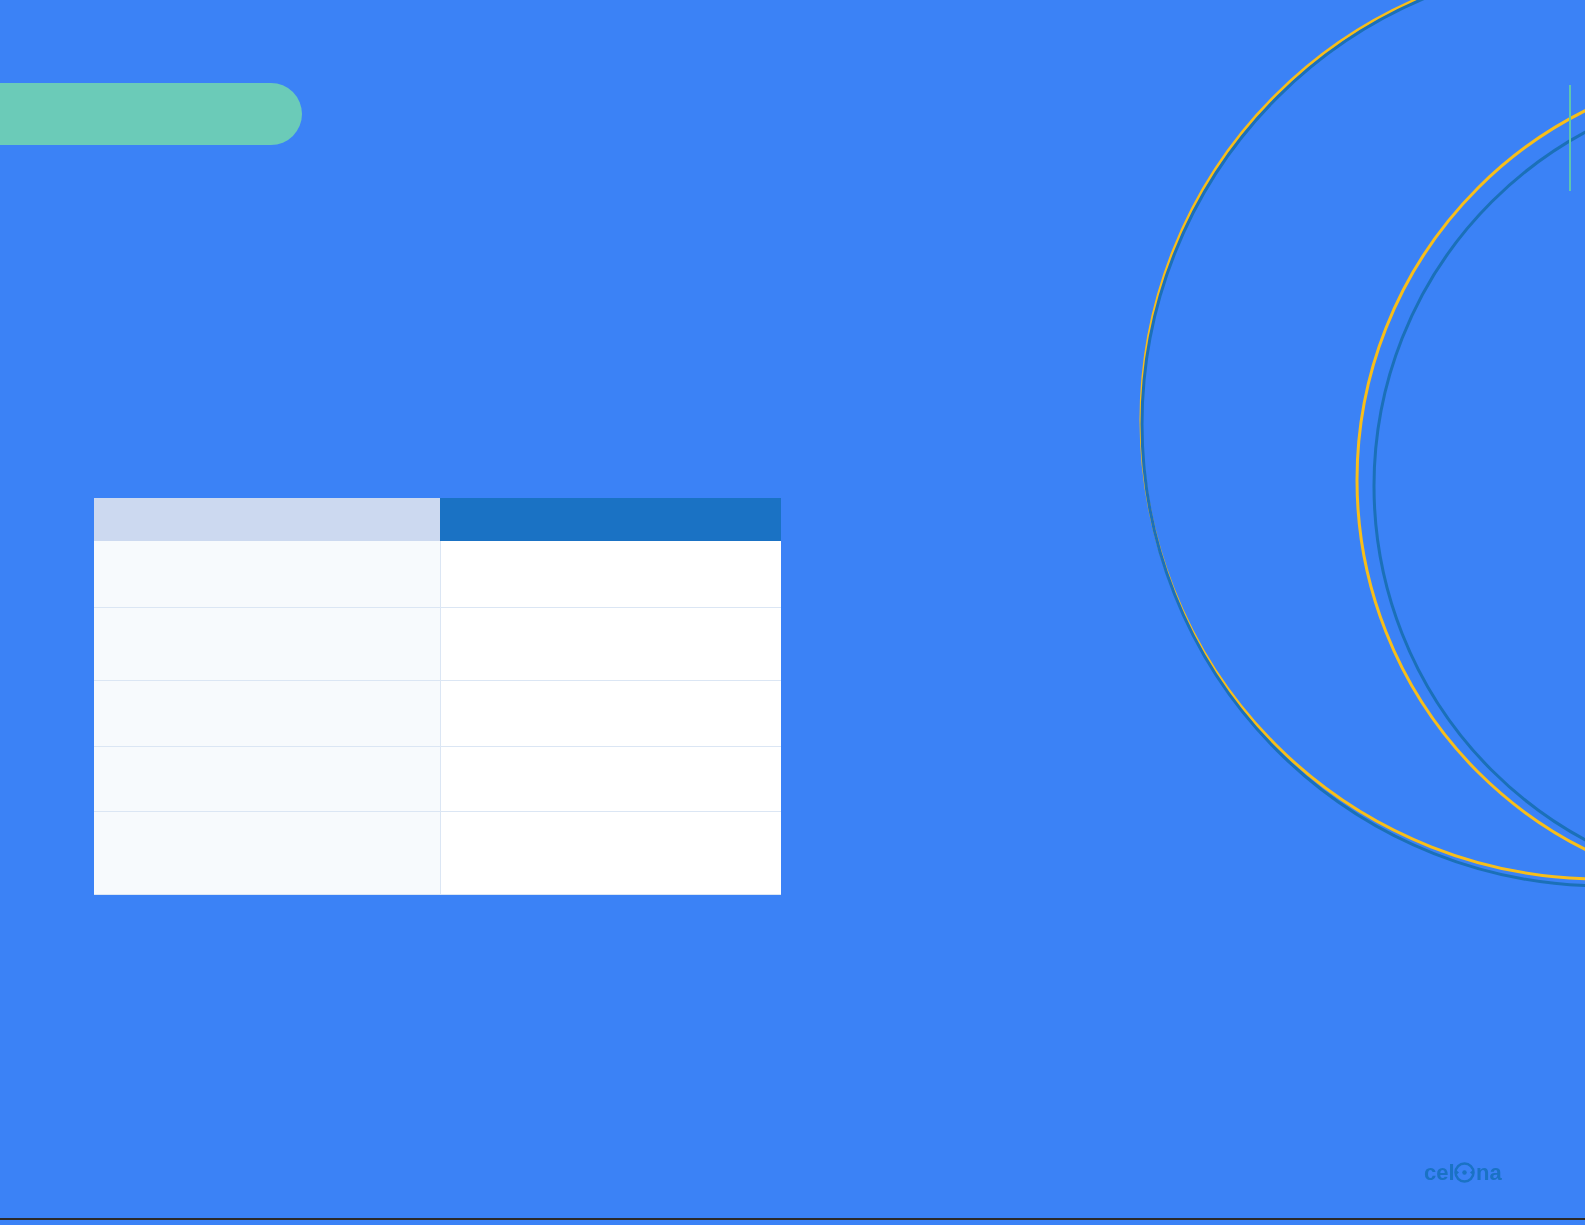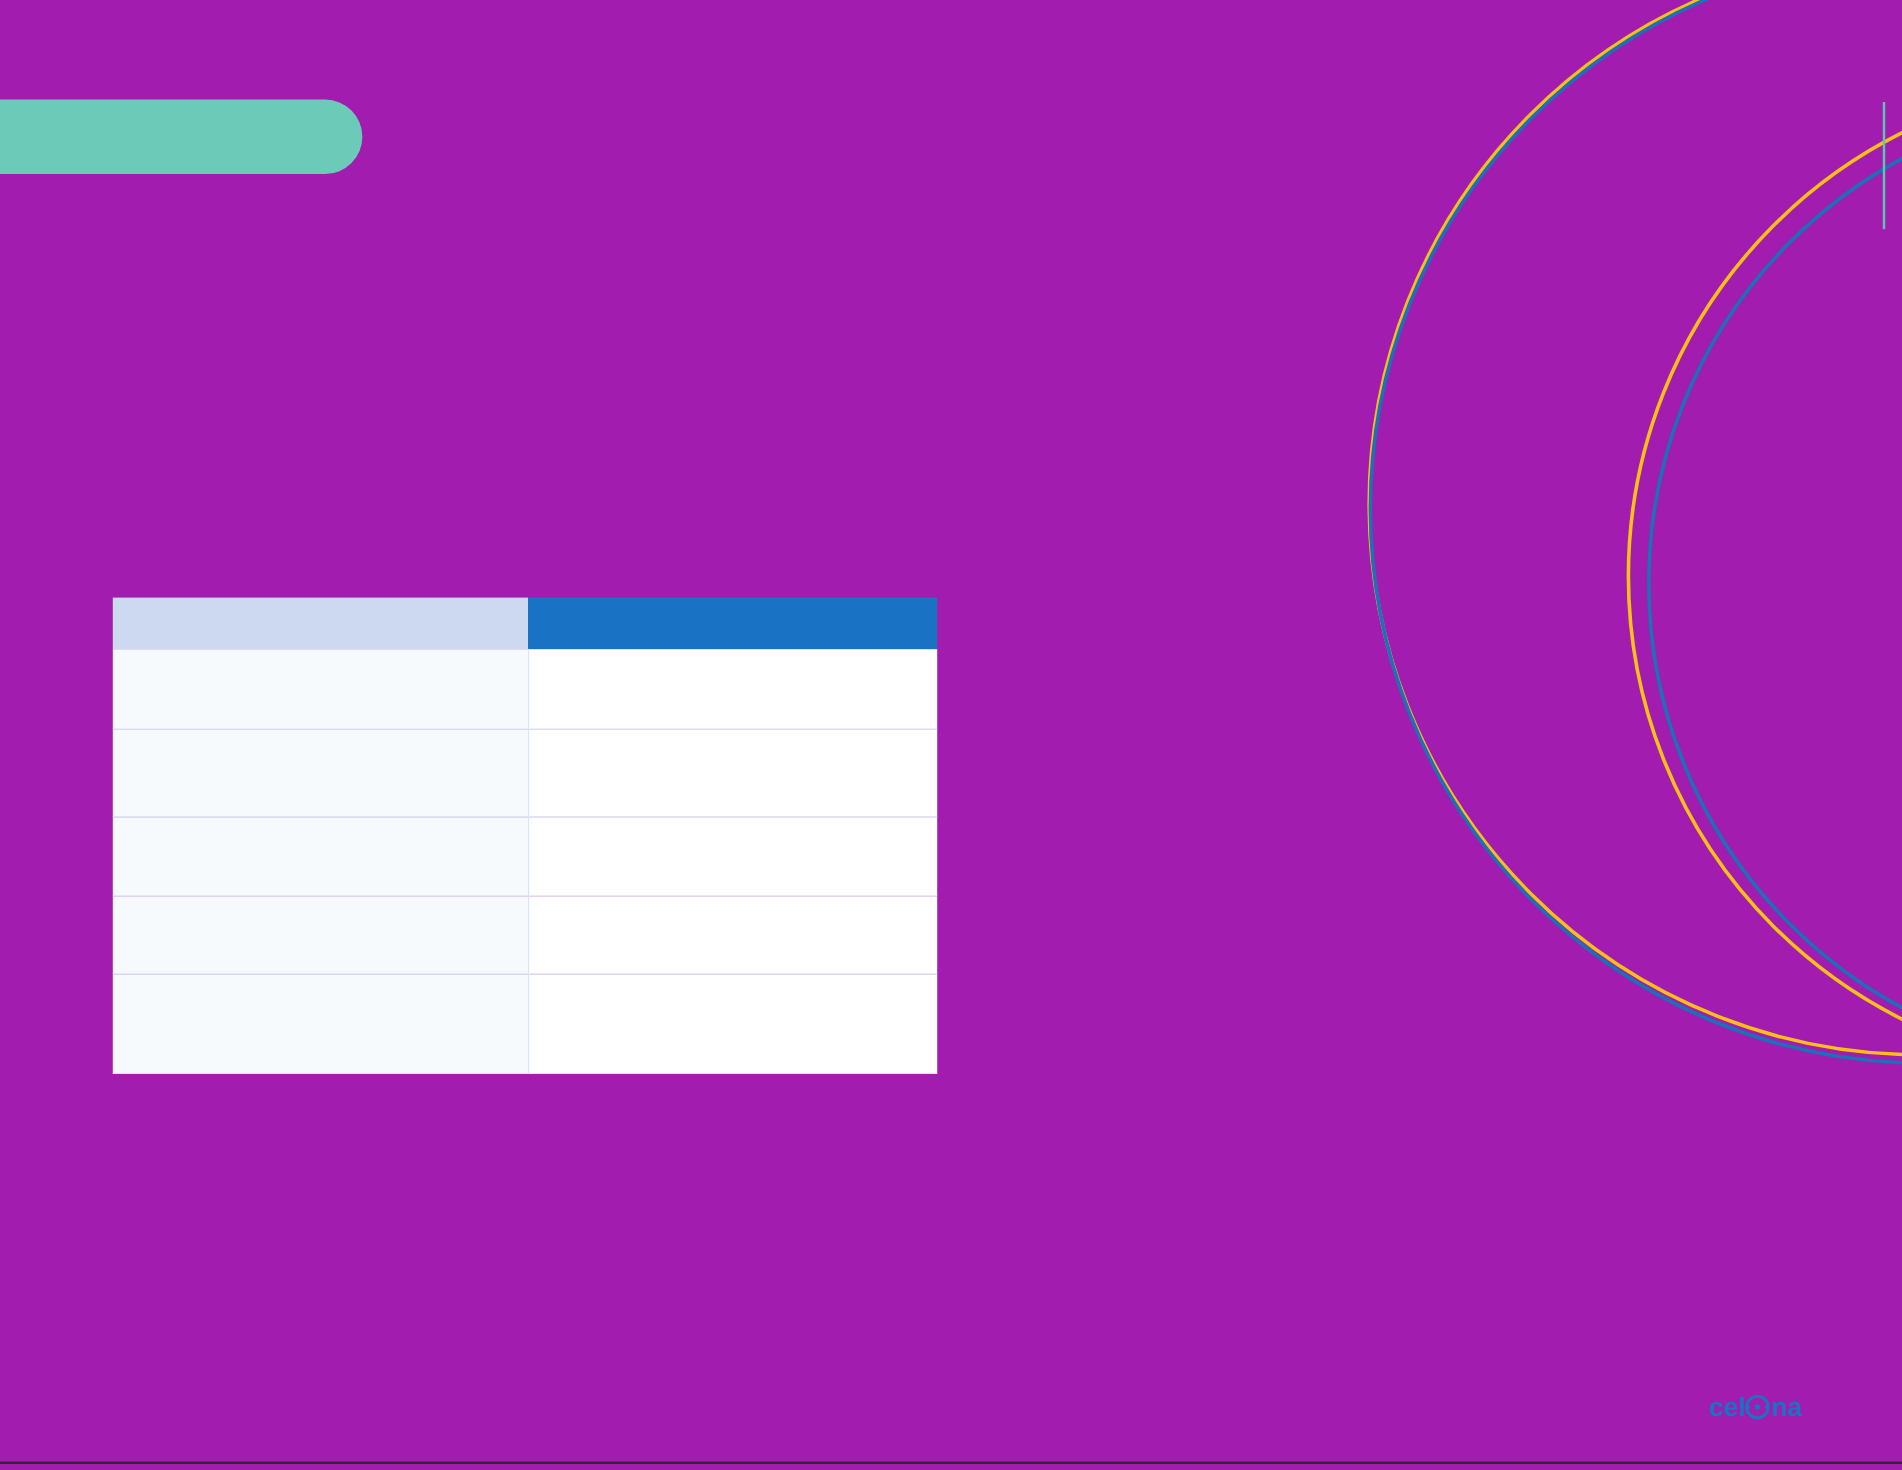--- a/index.html
+++ b/index.html
@@ -7,21 +7,21 @@
     padding: 0;
     background: #ffffff;
   }
   body {
     font-family: "Liberation Sans", sans-serif;
   }
   #slide {
     position: relative;
     width: 1585px;
     height: 1225px;
-    background: #a21caf;
+    background: #3b82f6;
     overflow: hidden;
   }
 
   
   .arc-layer {
     position: absolute;
     top: 0;
     left: 0;
     width: 1585px;
     height: 1225px;

